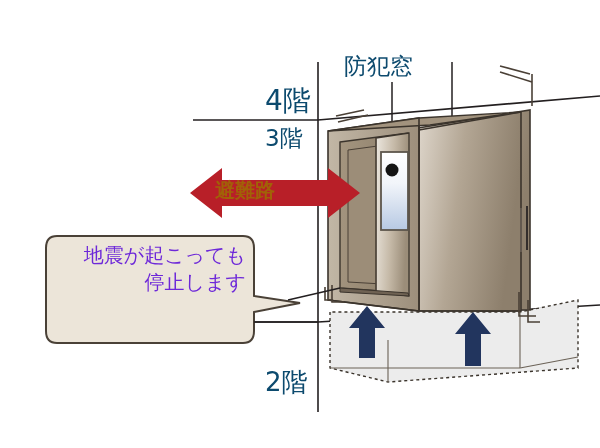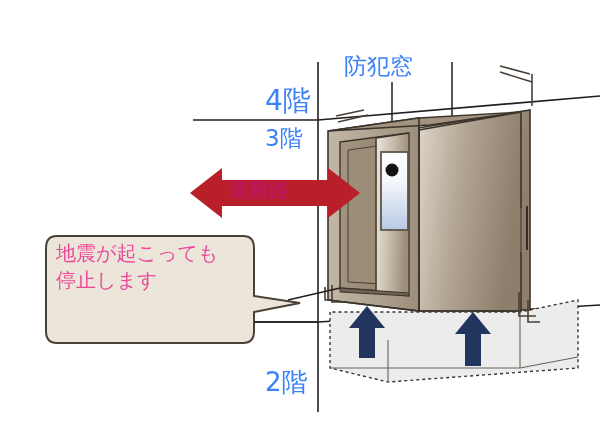--- a/index.html
+++ b/index.html
@@ -22,44 +22,44 @@
   #diagram-svg {
     position: absolute;
     left: 0;
     top: 0;
     width: 600px;
     height: 448px;
     display: block;
   }
   .lbl {
     position: absolute;
-    color: #3b82f6;
+    color: #0c4a6e;
     font-family: "DejaVu Sans", "Liberation Sans", sans-serif;
     white-space: nowrap;
     line-height: 1;
   }
   #floor-label-4 { left: 265px; top: 87px;  font-size: 28px; }
   #floor-label-3 { left: 265px; top: 127px; font-size: 23px; }
   #floor-label-2 { left: 265px; top: 369px; font-size: 26px; }
   #security-window-label { left: 344px; top: 55px; font-size: 23px; }
   #evacuation-route-label {
-    left: 229px; top: 180px;
+    left: 215px; top: 180px;
     font-size: 20px;
-    color: #be185d;
+    color: #a16207;
     font-weight: 600;
   }
   #callout-text {
     position: absolute;
     left: 56px; top: 242px;
     width: 190px;
-    text-align: left;
-    color: #ec4899;
+    text-align: right;
+    color: #6d28d9;
     font-size: 20px;
     line-height: 1.33;
-    font-family: Liberation Mono, monospace;
+    font-family: Liberation Sans, sans-serif;
   }
   #callout-text .ln { display: block; }
 </style>
 </head>
 <body>
 
 <div id="diagram-root">
 
   <svg id="diagram-svg" viewBox="0 0 600 448">
     <defs>

